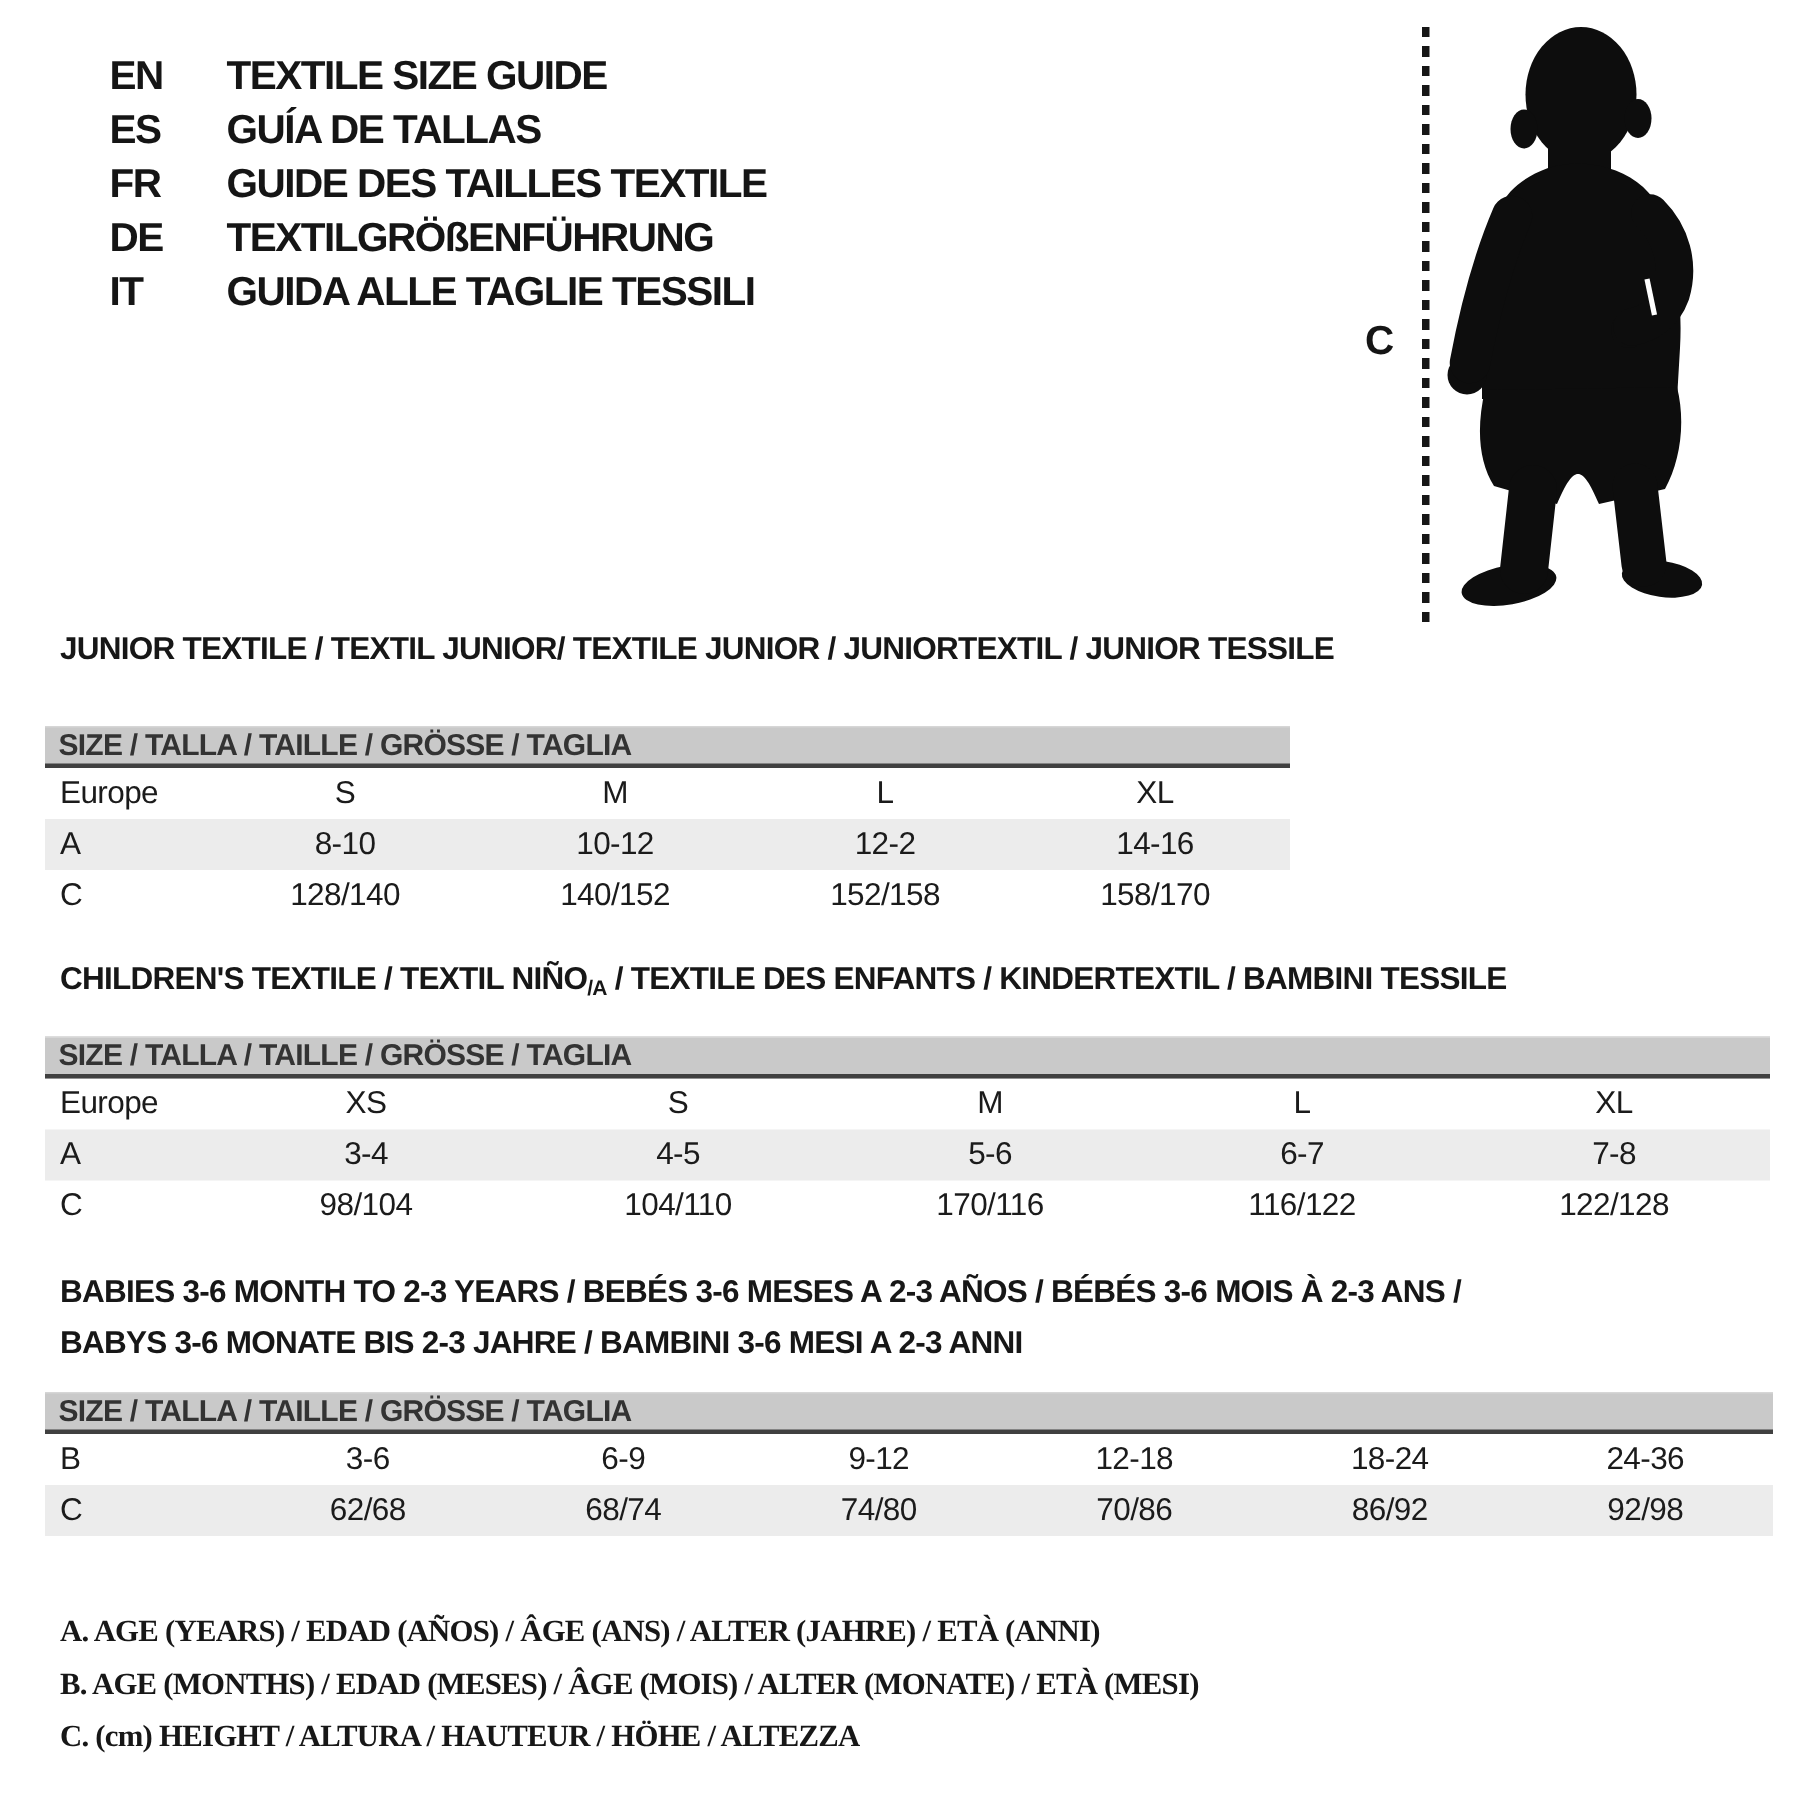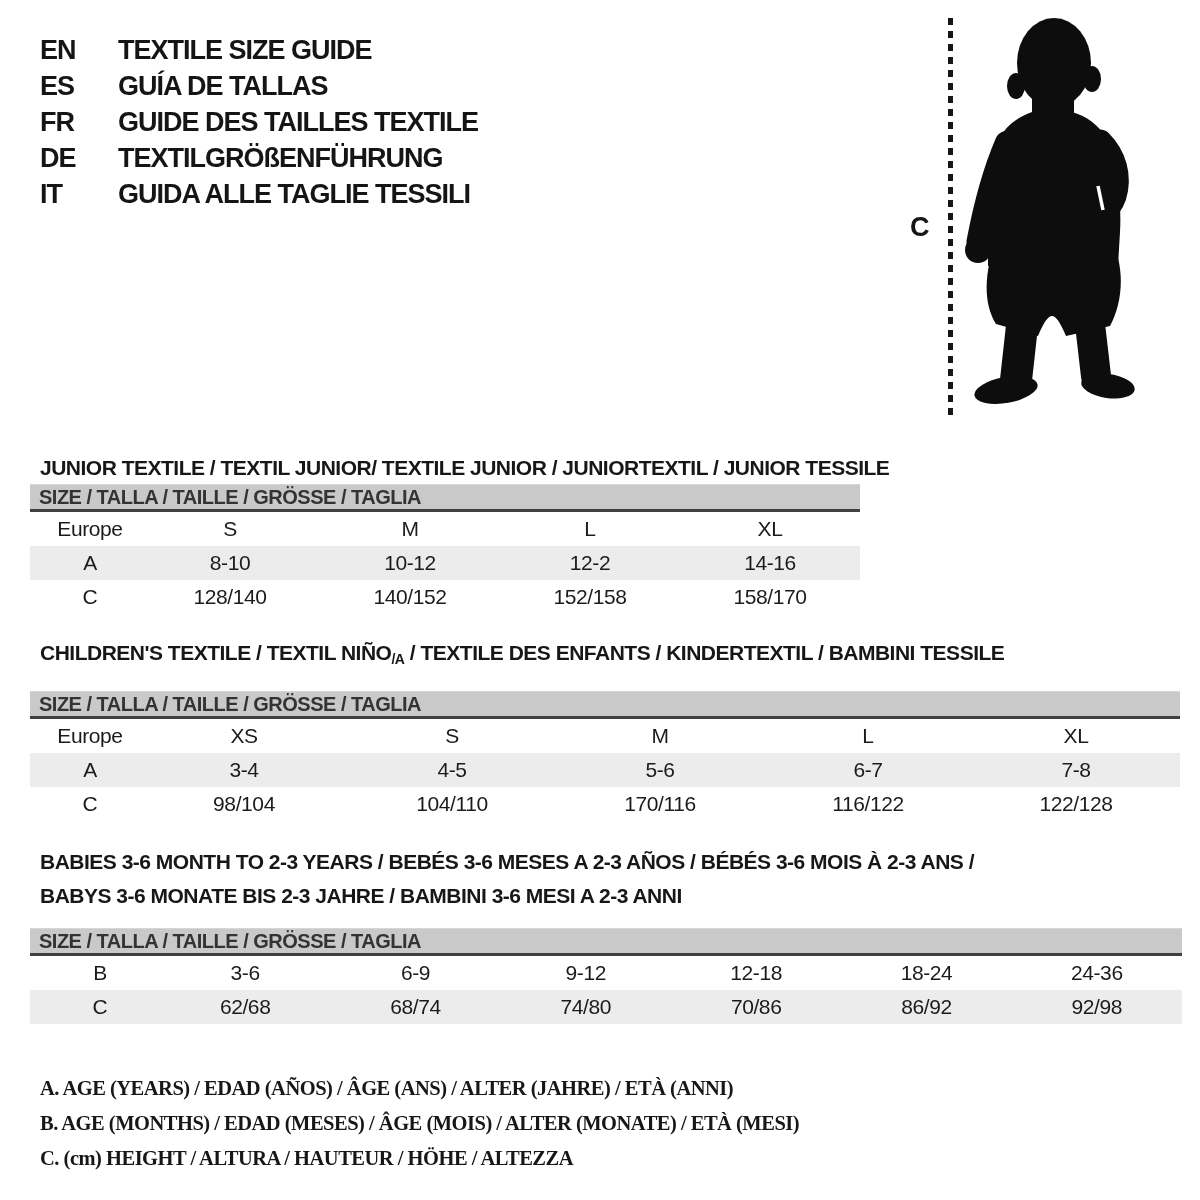--- a/index.html
+++ b/index.html
@@ -7,21 +7,21 @@
     width:1200px;height:1200px;position:relative;overflow:hidden;
     font-family:"Liberation Sans","DejaVu Sans",sans-serif;
     color:#1b1b1b;
   }
   .abs{position:absolute;}
 
   
   .lang-block{left:40px;top:32px;}
   .lang-row{display:grid;grid-template-columns:78px auto;height:36px;align-items:center;}
   .lang-code,.lang-label{
-    font-weight:700;font-size:27px;letter-spacing:-1px;white-space:nowrap;color:#151515;
+    font-weight:700;font-size:27px;letter-spacing:-1px;white-space:nowrap;color:#151515;margin-left:33px;
   }
 
   
   .measure-line{
     left:948px;top:18px;width:5px;height:398px;
     background:repeating-linear-gradient(to bottom,#161616 0 7px,transparent 7px 13px);
   }
   .measure-label{left:910px;top:212px;font-weight:700;font-size:27px;color:#151515;}
   .toddler-svg{left:962px;top:14px;}
 
@@ -38,28 +38,28 @@
     height:28px;background:#c9c9c9;display:flex;align-items:center;
     padding-left:9px;box-sizing:border-box;
     font-weight:700;font-size:20px;letter-spacing:-0.5px;color:#333333;
     border-top:1px solid #d6d6d6;border-bottom:3px solid #404040;
   }
   .trow{display:grid;height:34px;align-items:center;font-size:21px;letter-spacing:-0.4px;}
   .trow.shaded{background:#ececec;}
   .junior-grid{grid-template-columns:110px repeat(4,1fr);}
   .children-grid{grid-template-columns:110px repeat(5,1fr);}
   .babies-grid{grid-template-columns:130px repeat(6,1fr);}
-  .rowhead{padding-left:10px;text-align:center;}
+  .rowhead{padding-left:10px;text-align:left;}
   .cell{text-align:center;}
 
   
   .footnotes{left:40px;top:1071px;line-height:35px;font-family:Liberation Serif, serif;}
   .footnote{font-weight:700;font-size:20.5px;letter-spacing:-0.5px;white-space:nowrap;color:#171717;}
 
-  .sec-junior-title{left:40px;top:456px;}
+  .sec-junior-title{left:40px;top:421px;}
   .sec-junior-table{left:30px;top:484px;width:830px;}
   .sec-children-title{left:40px;top:641px;}
   .sec-children-table{left:30px;top:691px;width:1150px;}
   .sec-babies-title{left:40px;top:845px;}
   .sec-babies-table{left:30px;top:928px;width:1152px;}
 </style>
 </head>
 <body>
 
 <div class="abs lang-block">

